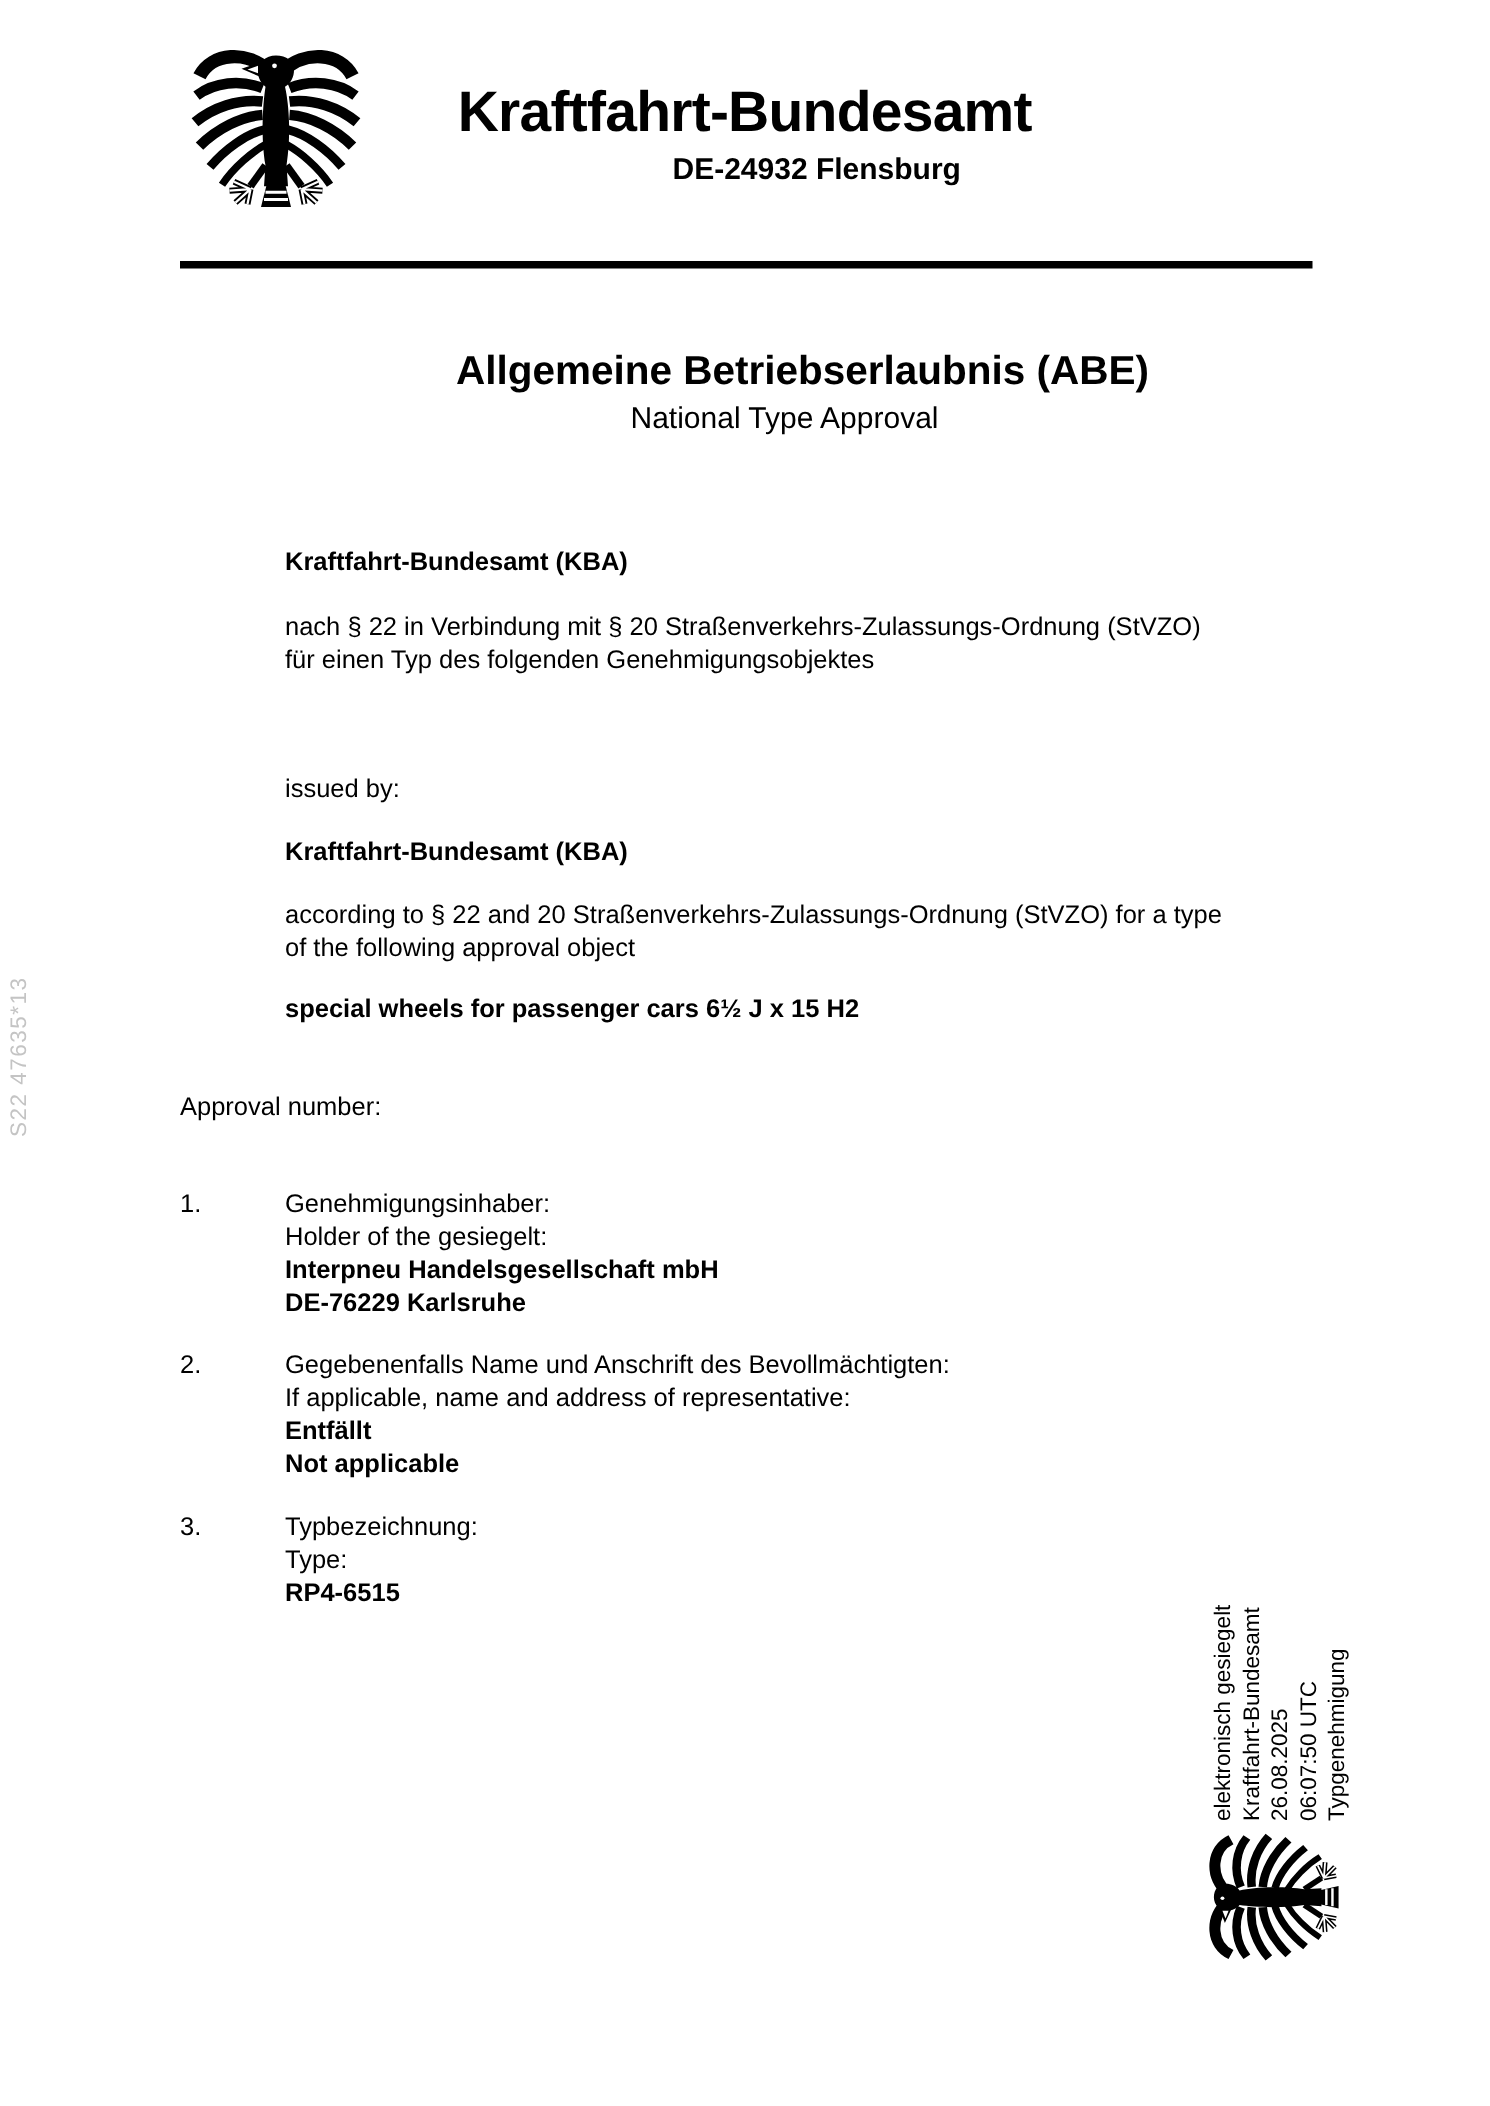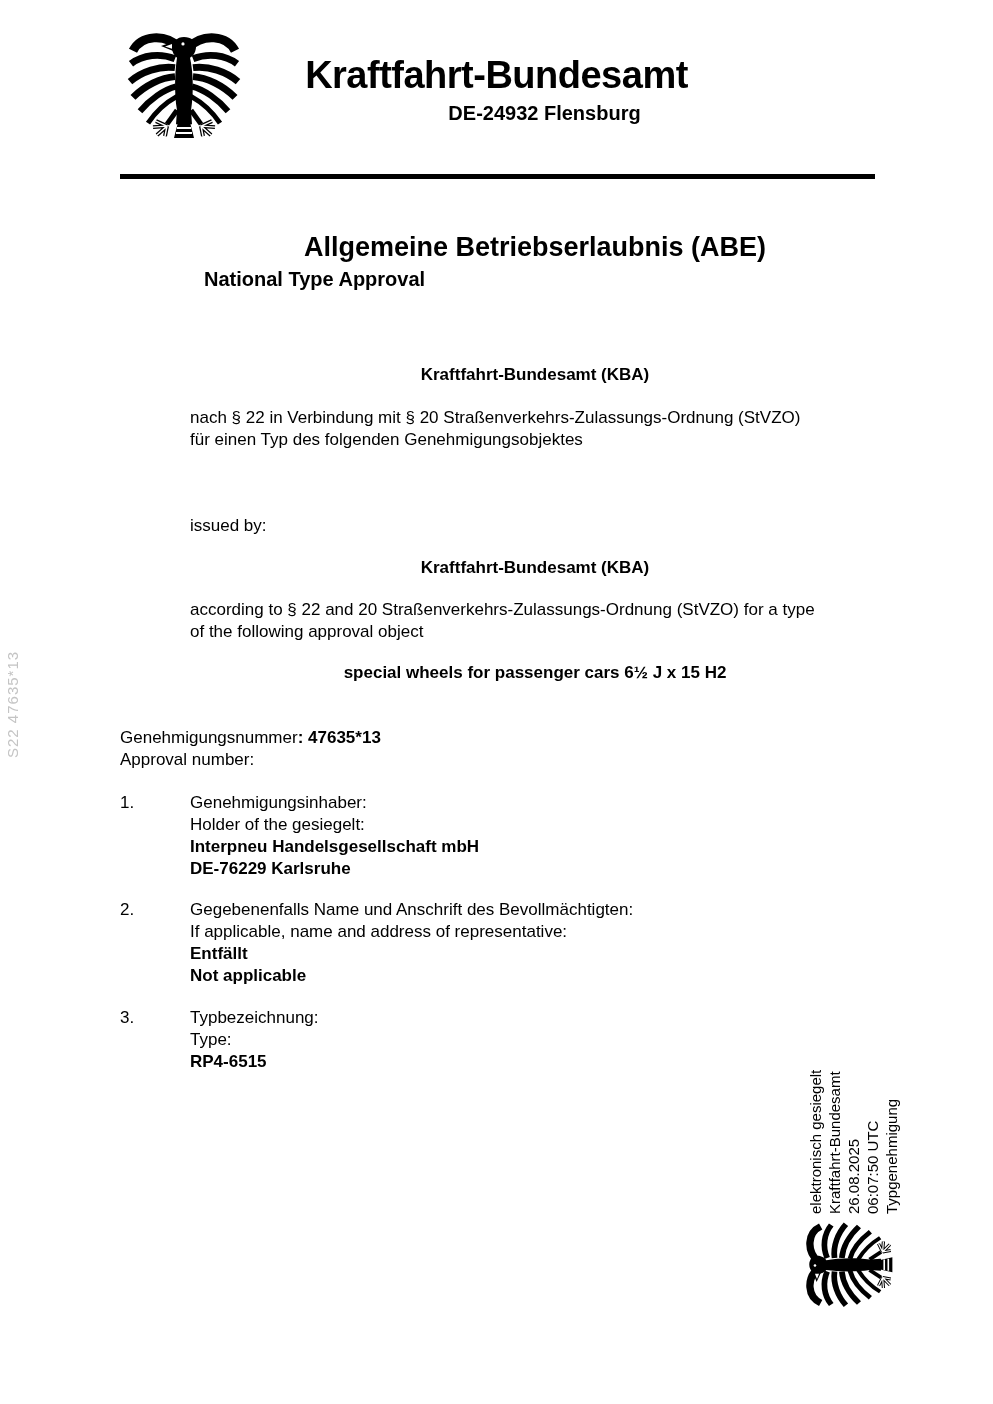--- a/index.html
+++ b/index.html
@@ -8,24 +8,24 @@
     font-family:"Liberation Sans", sans-serif;color:#000;overflow:hidden;
   }
   .logo{position:absolute;left:125px;top:33px;width:120px;height:107px;}
   .agency-name{position:absolute;left:0;top:56px;width:993px;text-align:center;
     font-size:38px;font-weight:bold;line-height:1;letter-spacing:-0.5px;}
   .agency-address{position:absolute;left:0;top:103px;width:993px;text-align:center;
     font-size:20px;font-weight:bold;line-height:1;padding-left:48px;}
   .rule{position:absolute;left:120px;top:174px;width:755px;height:5px;background:#000;}
   .title-de{position:absolute;left:190px;top:234px;width:690px;text-align:center;
     font-size:27px;font-weight:bold;line-height:1;}
-  .title-en{position:absolute;left:204px;top:269px;width:690px;
-    font-size:20px;font-weight:bold;line-height:1;}
+  .title-en{position:absolute;left:178px;top:269px;width:690px;text-align:center;
+    font-size:20px;font-weight:normal;line-height:1;}
   .para{position:absolute;left:190px;width:690px;font-size:17px;line-height:22px;}
-  .center-bold{text-align:center;font-weight:bold;}
+  .center-bold{font-weight:bold;}
   .bold{font-weight:bold;}
   .approval{position:absolute;left:120px;top:727px;font-size:17px;line-height:22px;}
   .item{position:absolute;left:120px;display:flex;font-size:17px;line-height:22px;}
   .item-no{width:70px;flex:0 0 70px;}
   .watermark{position:absolute;left:4px;top:758px;transform-origin:0 0;
     transform:rotate(-90deg);font-size:15px;letter-spacing:1px;white-space:nowrap;
     color:#c4c4c4;}
   .seal-text{position:absolute;left:806px;top:1214px;width:176px;transform-origin:0 0;
     transform:rotate(-90deg);font-size:15px;line-height:19px;white-space:nowrap;}
   .seal-eagle{position:absolute;left:806px;top:1309px;width:90px;height:88px;
@@ -100,21 +100,20 @@
   <div class="para center-bold" style="top:557px">Kraftfahrt-Bundesamt (KBA)</div>
 
   <div class="para" style="top:599px">
     <div>according to § 22 and 20 Straßenverkehrs-Zulassungs-Ordnung (StVZO) for a type</div>
     <div>of the following approval object</div>
   </div>
 
   <div class="para center-bold" style="top:662px">special wheels for passenger cars 6½ J x 15 H2</div>
 
   <div class="approval">
-    <div><span>Genehmigungsnummer</span><span class="bold">: 47635*13</span></div>
     <div>Approval number:</div>
   </div>
 
   <div class="item" style="top:792px">
     <div class="item-no">1.</div>
     <div>
       <div>Genehmigungsinhaber:</div>
       <div>Holder of the gesiegelt:</div>
       <div class="bold">Interpneu Handelsgesellschaft mbH</div>
       <div class="bold">DE-76229 Karlsruhe</div>

